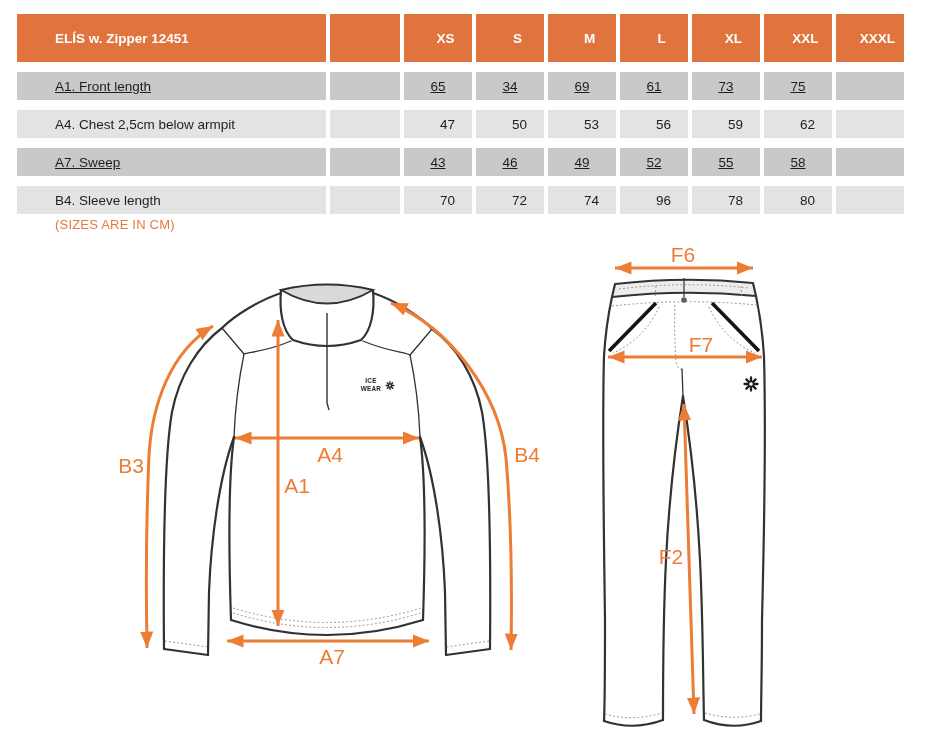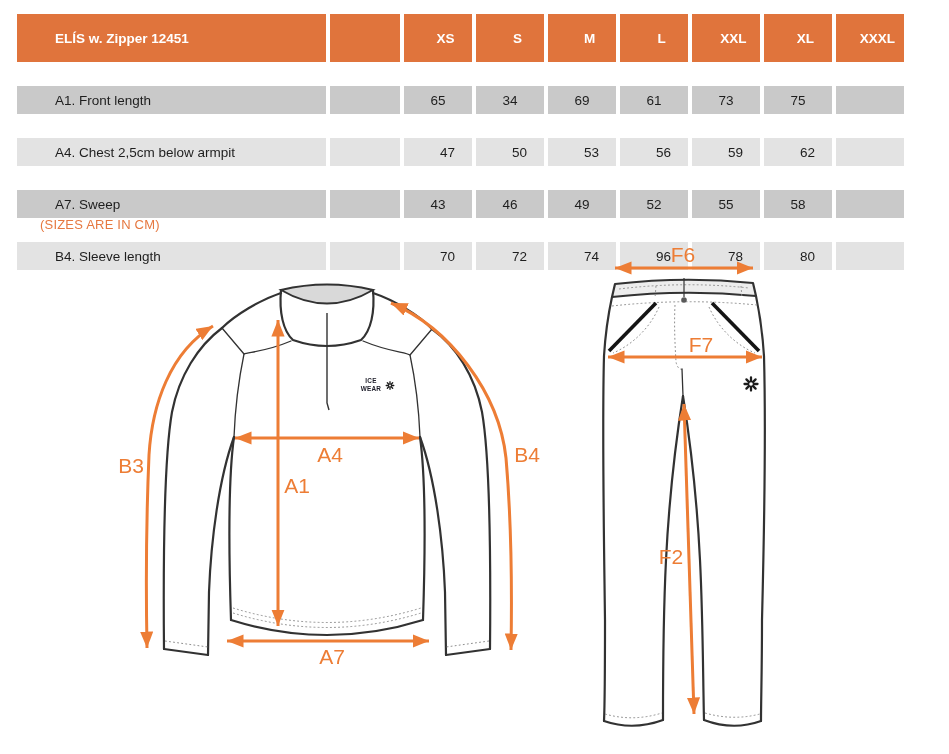--- a/index.html
+++ b/index.html
@@ -6,30 +6,30 @@
   body{
     width:949px;height:754px;position:relative;background:#ffffff;
     font-family:"Liberation Sans",sans-serif;overflow:hidden;
   }
   
   .size-grid{
     position:absolute;left:17px;top:14px;
     display:grid;
     grid-template-columns:309px 70px repeat(7,68px);
     grid-template-rows:48px 28px 28px 28px 28px;
-    gap:24px 4px;
+    gap:10px 4px;
   }
   .cell{display:flex;align-items:center;justify-content:center;
         font-size:13.5px;color:#1e1e1e;}
   .cell.lbl{justify-content:flex-start;padding-left:38px;}
   .hd{background:#e0743c;color:#ffffff;font-weight:bold;padding-left:15px;}
-  .dark{background:#c9c9c9;}
+  .dark{background:#c9c9c9;text-decoration:underline;}
   .light{background:#e3e3e3;padding-left:19px;}
   .note{
-    position:absolute;left:40px;top:217px;
+    position:absolute;left:55px;top:217px;
     font-size:13px;color:#e67840;letter-spacing:.2px;
   }
   
   svg{position:absolute;left:0;top:240px;}
   .outl{fill:none;stroke:#323232;stroke-width:2.2;stroke-linejoin:round;stroke-linecap:round;}
   .seam{fill:none;stroke:#323232;stroke-width:1.3;stroke-linecap:round;}
   .stitch{fill:none;stroke:#8f8f8f;stroke-width:1;stroke-dasharray:1.8 2.3;}
   .arr{fill:none;stroke:#ed7d35;stroke-width:3;}
   .mlab{fill:#ed7d35;font-size:21px;text-anchor:middle;}
   .logo-txt{fill:#20202c;font-size:6.4px;font-weight:bold;text-anchor:middle;letter-spacing:.2px;}
@@ -40,22 +40,22 @@
 <body>
 
 <div class="size-grid">
 
   <div class="cell lbl hd">ELÍS  w. Zipper 12451</div>
   <div class="cell hd"></div>
   <div class="cell hd">XS</div>
   <div class="cell hd">S</div>
   <div class="cell hd">M</div>
   <div class="cell hd">L</div>
+  <div class="cell hd">XL</div>
   <div class="cell hd">XXL</div>
-  <div class="cell hd">XL</div>
   <div class="cell hd">XXXL</div>
 
   <div class="cell lbl dark">A1. Front length</div>
   <div class="cell dark"></div>
   <div class="cell dark">65</div>
   <div class="cell dark">34</div>
   <div class="cell dark">69</div>
   <div class="cell dark">61</div>
   <div class="cell dark">73</div>
   <div class="cell dark">75</div>

